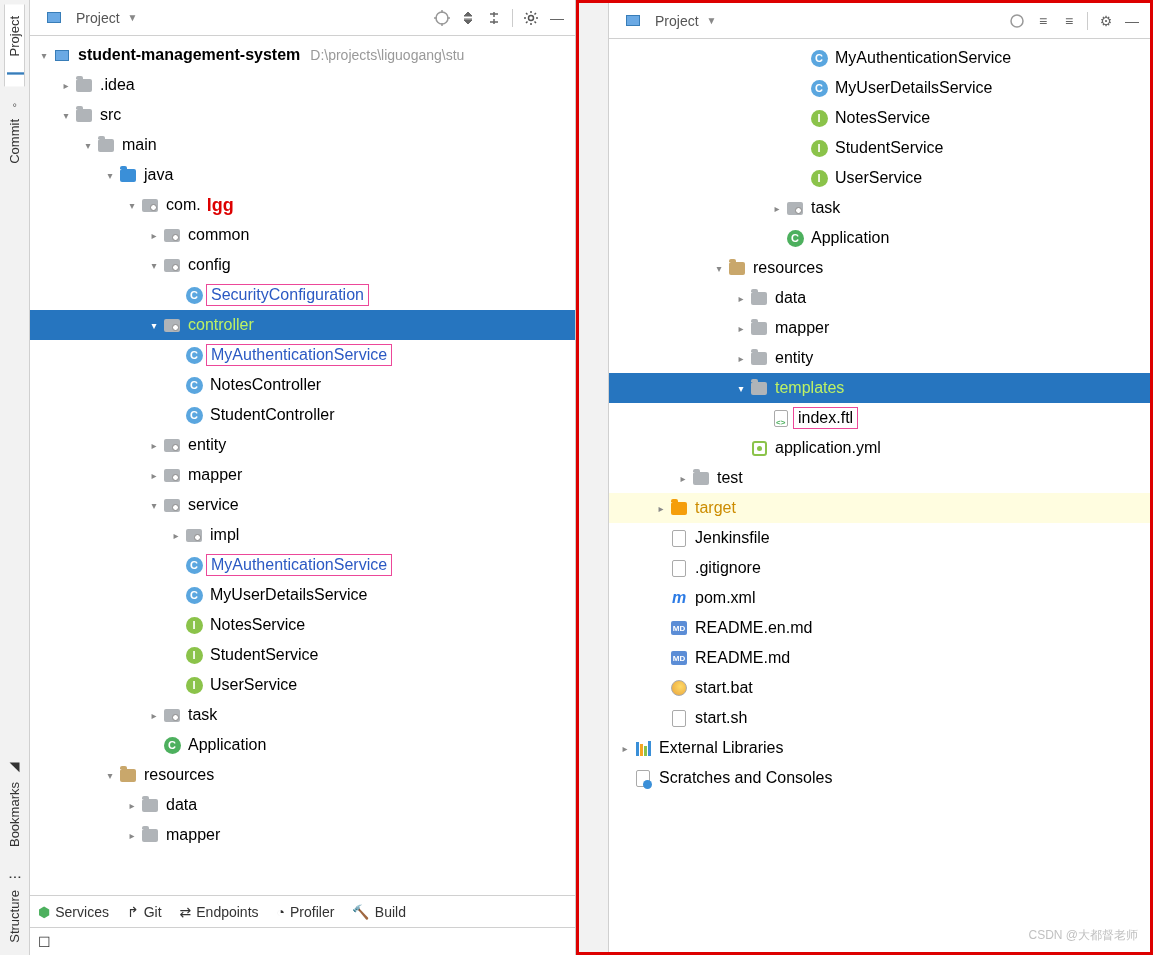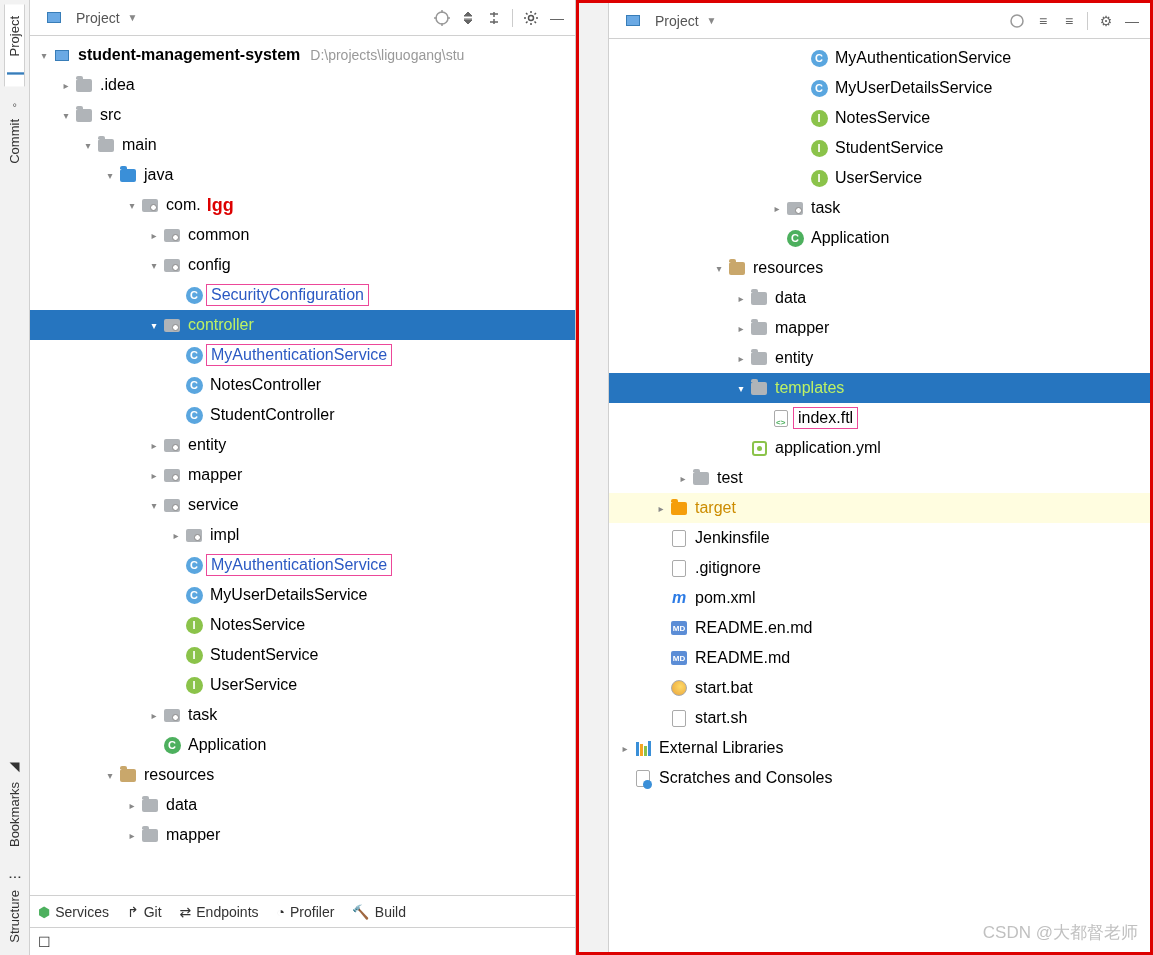--- a/index.html
+++ b/index.html
@@ -29,21 +29,21 @@
 .icon { width: 20px; height: 20px; display: inline-flex; align-items: center; justify-content: center; margin-right: 6px; flex-shrink: 0; }
 .name { font-size: 16px; }
 .name.bold { font-weight: 700; }
 .name.link { color: #2b59c3; }
 .name.orange { color: #cc8c00; }
 .path { color: #999; margin-left: 10px; font-size: 14px; }
 .annot { color: #d00; font-weight: 700; font-size: 18px; margin-left: 6px; }
 .footer-tabs { height: 32px; border-top: 1px solid #d0d0d0; display: flex; align-items: center; gap: 18px; padding: 0 8px; font-size: 14px; color: #333; }
 .ftab { display: flex; align-items: center; gap: 5px; cursor: pointer; }
 .statusbar { height: 28px; border-top: 1px solid #d0d0d0; display: flex; align-items: center; padding: 0 8px; font-size: 14px; color: #333; gap: 8px; }
-.watermark { position: absolute; bottom: 8px; right: 12px; color: rgba(150,150,150,.6); font-size: 17px; pointer-events: none; }
+.watermark { position: absolute; bottom: 8px; right: 12px; color: rgba(150,150,150,.6); font-size: 12px; pointer-events: none; }
 
 .i-folder { width:16px; height:13px; background:#b0b4b8; border-radius:2px; position:relative; }
 .i-folder::before { content:""; position:absolute; top:-3px; left:0; width:7px; height:3px; background:#b0b4b8; border-radius:2px 2px 0 0; }
 .i-folder.blue { background:#3a8fd8; } .i-folder.blue::before { background:#3a8fd8; }
 .i-folder.orange { background:#f59e0b; } .i-folder.orange::before { background:#f59e0b; }
 .i-folder.tan { background:#c9a76b; } .i-folder.tan::before { background:#c9a76b; }
 .i-pkg { width:16px; height:13px; background:#b0b4b8; border-radius:2px; position:relative; }
 .i-pkg::after { content:""; position:absolute; bottom:1px; right:1px; width:5px; height:5px; background:#fff; border:1px solid #888; border-radius:50%; }
 .i-circ { width:17px; height:17px; border-radius:50%; display:flex; align-items:center; justify-content:center; font-size:11px; font-weight:700; color:#fff; }
 .i-circ.c { background:#4db05e; }

